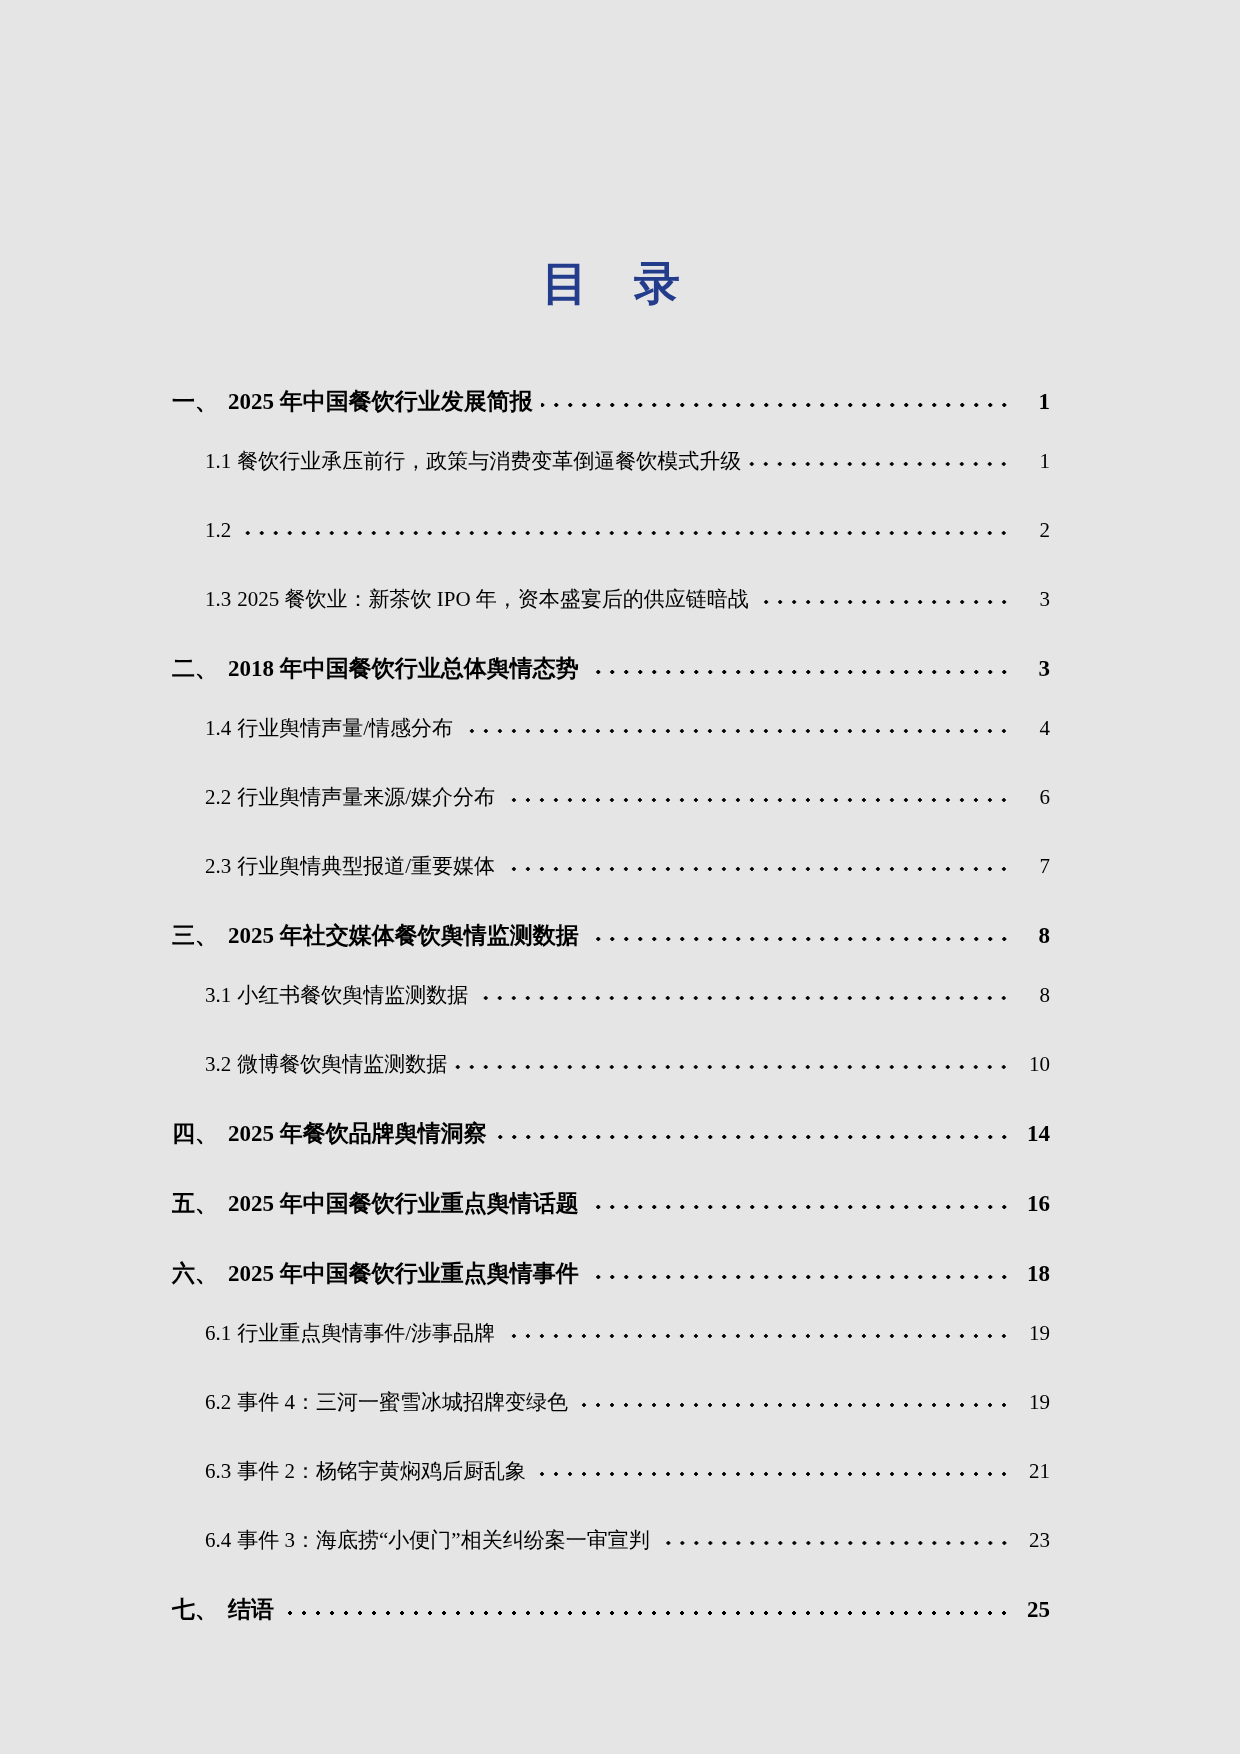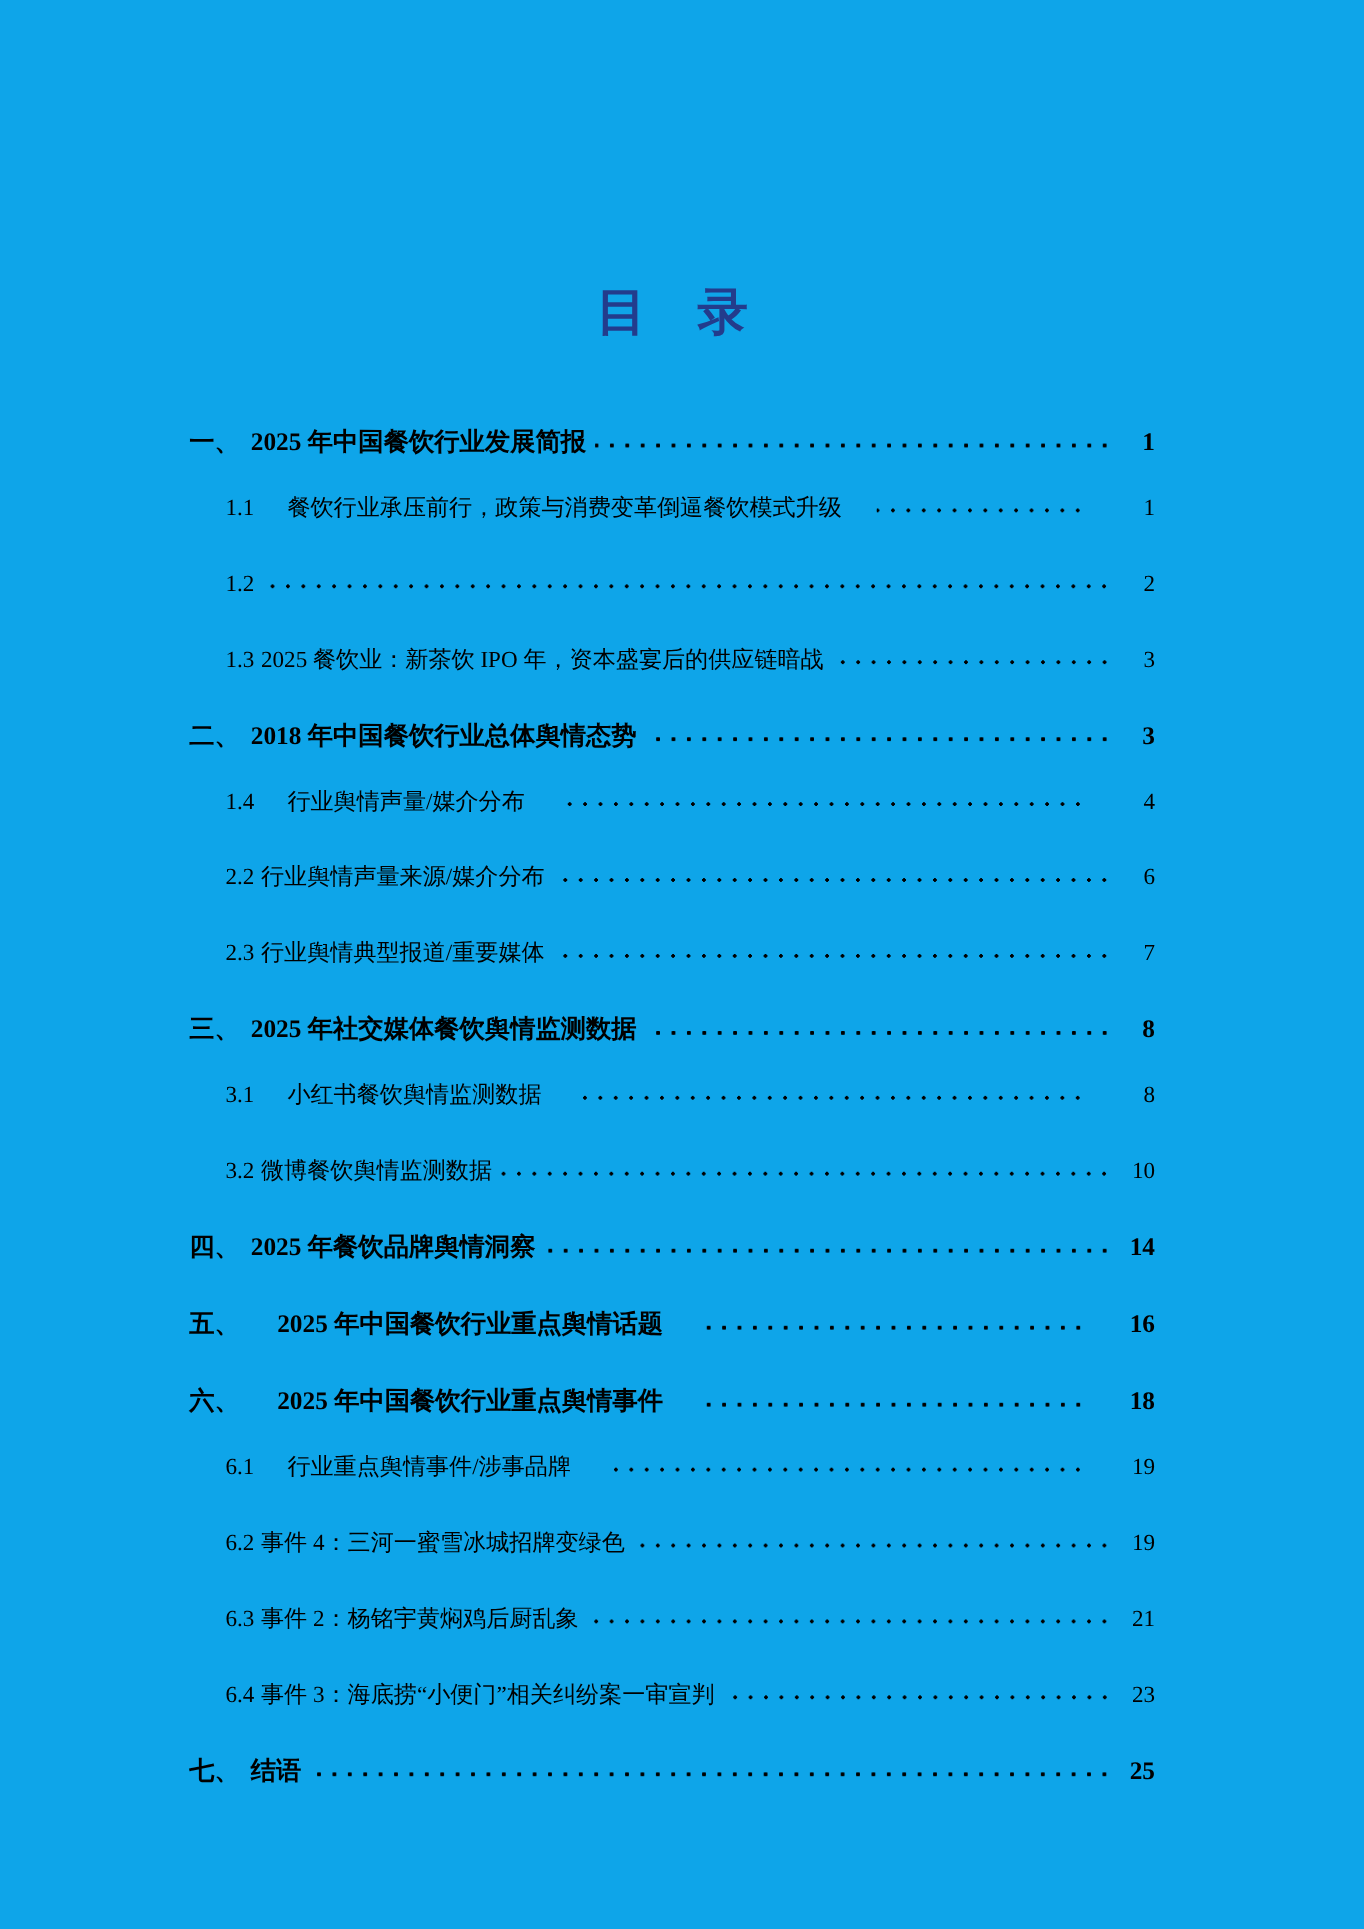--- a/index.html
+++ b/index.html
@@ -1,20 +1,20 @@
 <!DOCTYPE html>
 <html><head>
 <meta charset="utf-8">
 <style>
   html,body { margin:0; padding:0; background:#ffffff; }
   .page {
     position: relative;
     width: 1240px;
     height: 1754px;
-    background: #0ea5e9;
+    background: #e5e5e5;
     box-sizing: border-box;
     padding: 256px 190px 0 172px;
     font-family: "Liberation Serif", "DejaVu Serif", serif;
     color: #000000;
     overflow: hidden;
   }
   .doc-title {
     margin: 0;
     font-size: 46px;
     line-height: 56px;
@@ -25,21 +25,21 @@
   }
   .toc { margin-top: 77px; }
   .row {
     display: flex;
     align-items: baseline;
     line-height: 26px;
     font-size: 21px;
     white-space: nowrap;
   }
   .row + .row { margin-top: 43px; }
-  .row.l1 + .row { margin-top: 33px; gap: 24px; }
+  .row.l1 + .row { margin-top: 33px; }
   .row + .row.l1 { margin-top: 44px; }
   .row.l1 { font-size: 23px; font-weight: 700; }
   .row.l2 { padding-left: 33px; }
   .row.l1 .num { min-width: 56px; }
   .row.l2 .num { margin-right: 6px; }
   .leader {
     flex: 1 1 auto;
     min-width: 18px;
     margin: 0 9px 0 8px;
     align-self: stretch;
@@ -88,21 +88,21 @@
 
   <div class="row l1">
     <span class="num">二、</span>
     <span class="ttl">2018 年中国餐饮行业总体舆情态势</span>
     <span class="leader"></span>
     <span class="pg">3</span>
   </div>
 
   <div class="row l2">
     <span class="num">1.4</span>
-    <span class="ttl">行业舆情声量/媒介分布</span>
+    <span class="ttl">行业舆情声量/情感分布</span>
     <span class="leader"></span>
     <span class="pg">4</span>
   </div>
 
   <div class="row l2">
     <span class="num">2.2</span>
     <span class="ttl">行业舆情声量来源/媒介分布</span>
     <span class="leader"></span>
     <span class="pg">6</span>
   </div>

